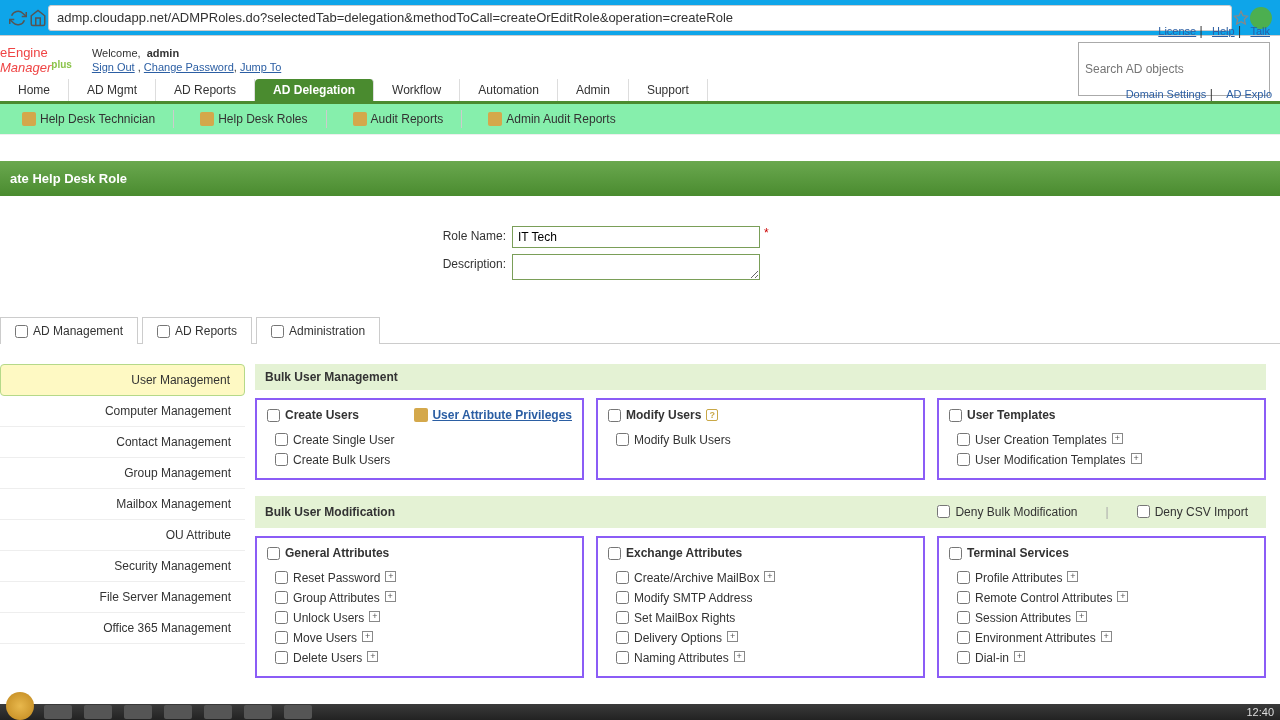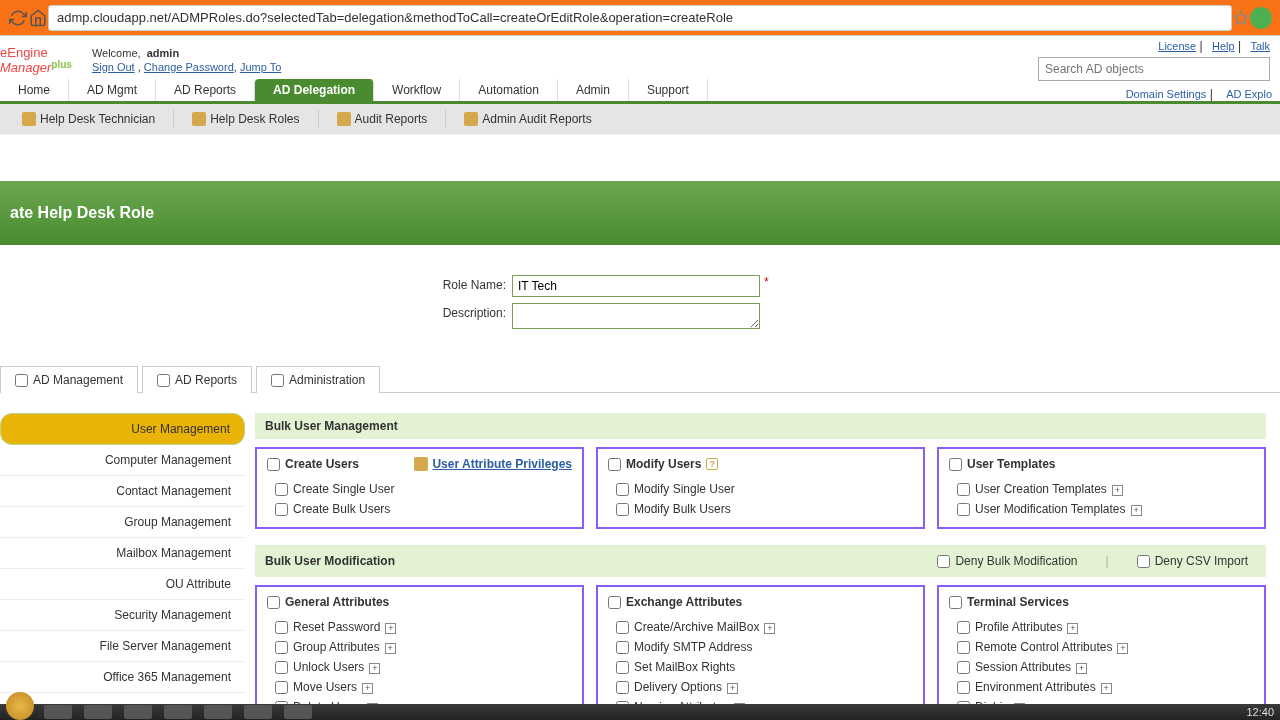--- a/index.html
+++ b/index.html
@@ -1,81 +1,81 @@
 <!DOCTYPE html>
 <html><head>
 <meta charset="utf-8">
 <style>
 * { margin: 0; padding: 0; box-sizing: border-box; font-family: Arial, Helvetica, sans-serif; }
 body { font-size: 12px; color: #333; background: #fff; }
 
 
-.browser-bar { display: flex; align-items: center; padding: 4px 8px; background: #f97316; border-bottom: 1px solid #ccc; gap: 0; height: 36px; }
+.browser-bar { display: flex; align-items: center; padding: 4px 8px; background: #0ea5e9; border-bottom: 1px solid #ccc; gap: 0; height: 36px; }
 .browser-icon { width: 20px; height: 20px; display: flex; align-items: center; justify-content: center; cursor: pointer; color: #555; }
 .url-bar { flex: 1; border: 1px solid #ccc; border-radius: 3px; padding: 4px 8px; font-size: 13px; color: #333; background: #fff; height: 26px; display: flex; align-items: center; }
 .star-icon { width: 18px; color: #888; }
 .circle-green { width: 22px; height: 22px; border-radius: 50%; background: #4CAF50; }
 
 
 .header-strip { display: flex; align-items: center; justify-content: space-between; padding: 4px 10px 0 0; height: 44px; }
 .logo-area { display: flex; align-items: center; gap: 2px; }
 .logo-text { font-size: 13px; color: #ef4444; }
 .plus-badge { font-size: 10px; color: #8BC34A; font-weight: bold; position: relative; top: -4px; }
 .welcome-area { font-size: 11px; }
 .welcome-area b { font-weight: bold; }
 .welcome-links { margin-top: 2px; }
 .welcome-links a { color: #2b5ea3; text-decoration: underline; font-size: 11px; }
 .right-links { text-align: right; }
 .right-links a { color: #2b5ea3; text-decoration: underline; font-size: 11px; margin-left: 6px; }
-.search-ad { border: 1px solid #aaa; padding: 4px 6px; font-size: 12px; width: 232px; margin-top: 4px; color: #666; }
+.search-ad { border: 1px solid #aaa; padding: 19px 6px; font-size: 12px; width: 192px; margin-top: 4px; color: #666; }
 
 
 .main-tabs { display: flex; border-bottom: 3px solid #4a8b2f; align-items: flex-end; padding-left: 0; height: 24px; }
 .main-tab { padding: 4px 18px; font-size: 12px; color: #333; cursor: pointer; border-right: 1px solid #ddd; background: #fff; text-align: center; }
 .main-tab.active { background: #4a8b2f; color: #fff; font-weight: bold; border-radius: 4px 4px 0 0; }
 .tabs-right { margin-left: auto; padding-right: 8px; }
 .tabs-right a { color: #2b5ea3; font-size: 11px; margin-left: 10px; }
 
 
-.sub-tabs { display: flex; padding: 6px 0 6px 4px; gap: 0; background: #e5e5e5; border-bottom: 1px solid #eee; }
+.sub-tabs { display: flex; padding: 6px 0 6px 4px; gap: 8px; background: #86efac; border-bottom: 1px solid #eee; }
 .sub-tab { padding: 2px 18px; font-size: 12px; color: #333; cursor: pointer; display: flex; align-items: center; gap: 4px; border-right: 1px solid #ccc; }
 .sub-tab:last-child { border-right: none; }
 .sub-icon { width: 14px; height: 14px; background: #d4a84b; border-radius: 2px; display: inline-block; }
 
 
-.page-title-band { background: linear-gradient(#6aa84f, #4a8b2f); color: #fff; font-weight: bold; padding: 23px 10px; font-size: 16px; margin-top: 46px; }
+.page-title-band { background: linear-gradient(#6aa84f, #4a8b2f); color: #fff; font-weight: bold; padding: 10px 10px; font-size: 13px; margin-top: 26px; }
 
 
 .form-area { padding: 30px 0 30px 430px; }
 .form-row { display: flex; align-items: flex-start; margin-bottom: 6px; }
 .form-label { width: 76px; text-align: right; margin-right: 6px; font-size: 12px; padding-top: 3px; }
 .text-input { border: 1px solid #7a9e58; padding: 3px 5px; width: 248px; font-size: 12px; }
 textarea.text-input { height: 26px; resize: both; }
 .req { color: #c00; margin-left: 4px; }
 
 
 .cat-tabs { display: flex; border-bottom: 1px solid #ccc; padding-left: 0; }
 .cat-tab { display: flex; align-items: center; gap: 5px; padding: 6px 14px; font-size: 12px; border: 1px solid #ccc; border-bottom: none; margin-right: 4px; background: #fff; position: relative; top: 1px; cursor: pointer; }
 .cat-tab.active { background: #fff; }
 .cat-tab input { margin: 0; }
 
 
 .content-wrap { display: flex; padding-top: 20px; }
 .side-nav { width: 255px; padding-right: 10px; }
 .side-item { text-align: right; padding: 8px 14px; font-size: 12px; color: #333; cursor: pointer; border-bottom: 1px solid #eee; }
-.side-item.active { background: #eab308; border: 1px solid #b5d989; border-radius: 12px; font-weight: normal; }
+.side-item.active { background: #fef9c3; border: 1px solid #b5d989; border-radius: 4px; font-weight: normal; }
 
 .panel-area { flex: 1; padding-right: 14px; }
 .section-title { background: #e4f2d4; padding: 6px 10px; font-size: 12px; font-weight: bold; display: flex; align-items: center; }
 .section-title .deny-right { margin-left: auto; font-weight: normal; display: flex; gap: 20px; align-items: center; }
 .three-col { display: flex; gap: 12px; margin: 8px 0 16px; }
 .group-box { flex: 1; border: 2px solid #8b5cf6; padding: 8px 10px; min-width: 0; }
 .group-head { font-weight: bold; display: flex; align-items: center; gap: 5px; margin-bottom: 8px; }
 .group-head .help-q { display: inline-block; width: 12px; height: 12px; border: 1px solid #c9a847; color: #c9a847; font-size: 9px; text-align: center; line-height: 10px; border-radius: 2px; }
-.chk-row { display: flex; align-items: flex-end; gap: 5px; padding: 3px 8px; font-size: 12px; }
+.chk-row { display: flex; align-items: flex-start; gap: 5px; padding: 3px 8px; font-size: 12px; }
 .chk-row input { margin: 0; }
 .plus-sq { display: inline-block; width: 11px; height: 11px; border: 1px solid #888; font-size: 9px; text-align: center; line-height: 9px; color: #555; }
 .user-attr-link { color: #2b5ea3; text-decoration: underline; font-size: 12px; margin-left: auto; display: flex; align-items: center; gap: 4px; }
 .attr-icon { width: 14px; height: 14px; background: #d4a84b; display: inline-block; border-radius: 2px; }
 .pipe { color: #aaa; }
 
 
 .taskbar { position: fixed; bottom: 0; left: 0; right: 0; height: 16px; background: linear-gradient(#3a3a3a, #222); display: flex; align-items: center; padding: 0 6px; }
 .tb-icon { width: 28px; height: 14px; margin-right: 12px; background: #555; border-radius: 2px; }
 .tb-start { width: 28px; height: 28px; border-radius: 50%; background: radial-gradient(#e8b84d,#c0871d); margin-right: 10px; position: relative; top: -6px; }
@@ -238,24 +238,20 @@
           </div>
       </div>
       <div class="group-box">
         <div class="group-head">
           <input type="checkbox" style="">
           <span>Modify Users</span>
           <span class="help-q">?</span>
         </div>
         <div class="chk-row">
             <input type="checkbox" style="">
-            <span>Modify Single User</span>
-          </div>
-        <div class="chk-row">
-            <input type="checkbox" style="">
             <span>Modify Bulk Users</span>
           </div>
       </div>
       <div class="group-box">
         <div class="group-head">
           <input type="checkbox" style="">
           <span>User Templates</span>
         </div>
         <div class="chk-row">
             <input type="checkbox" style="">

